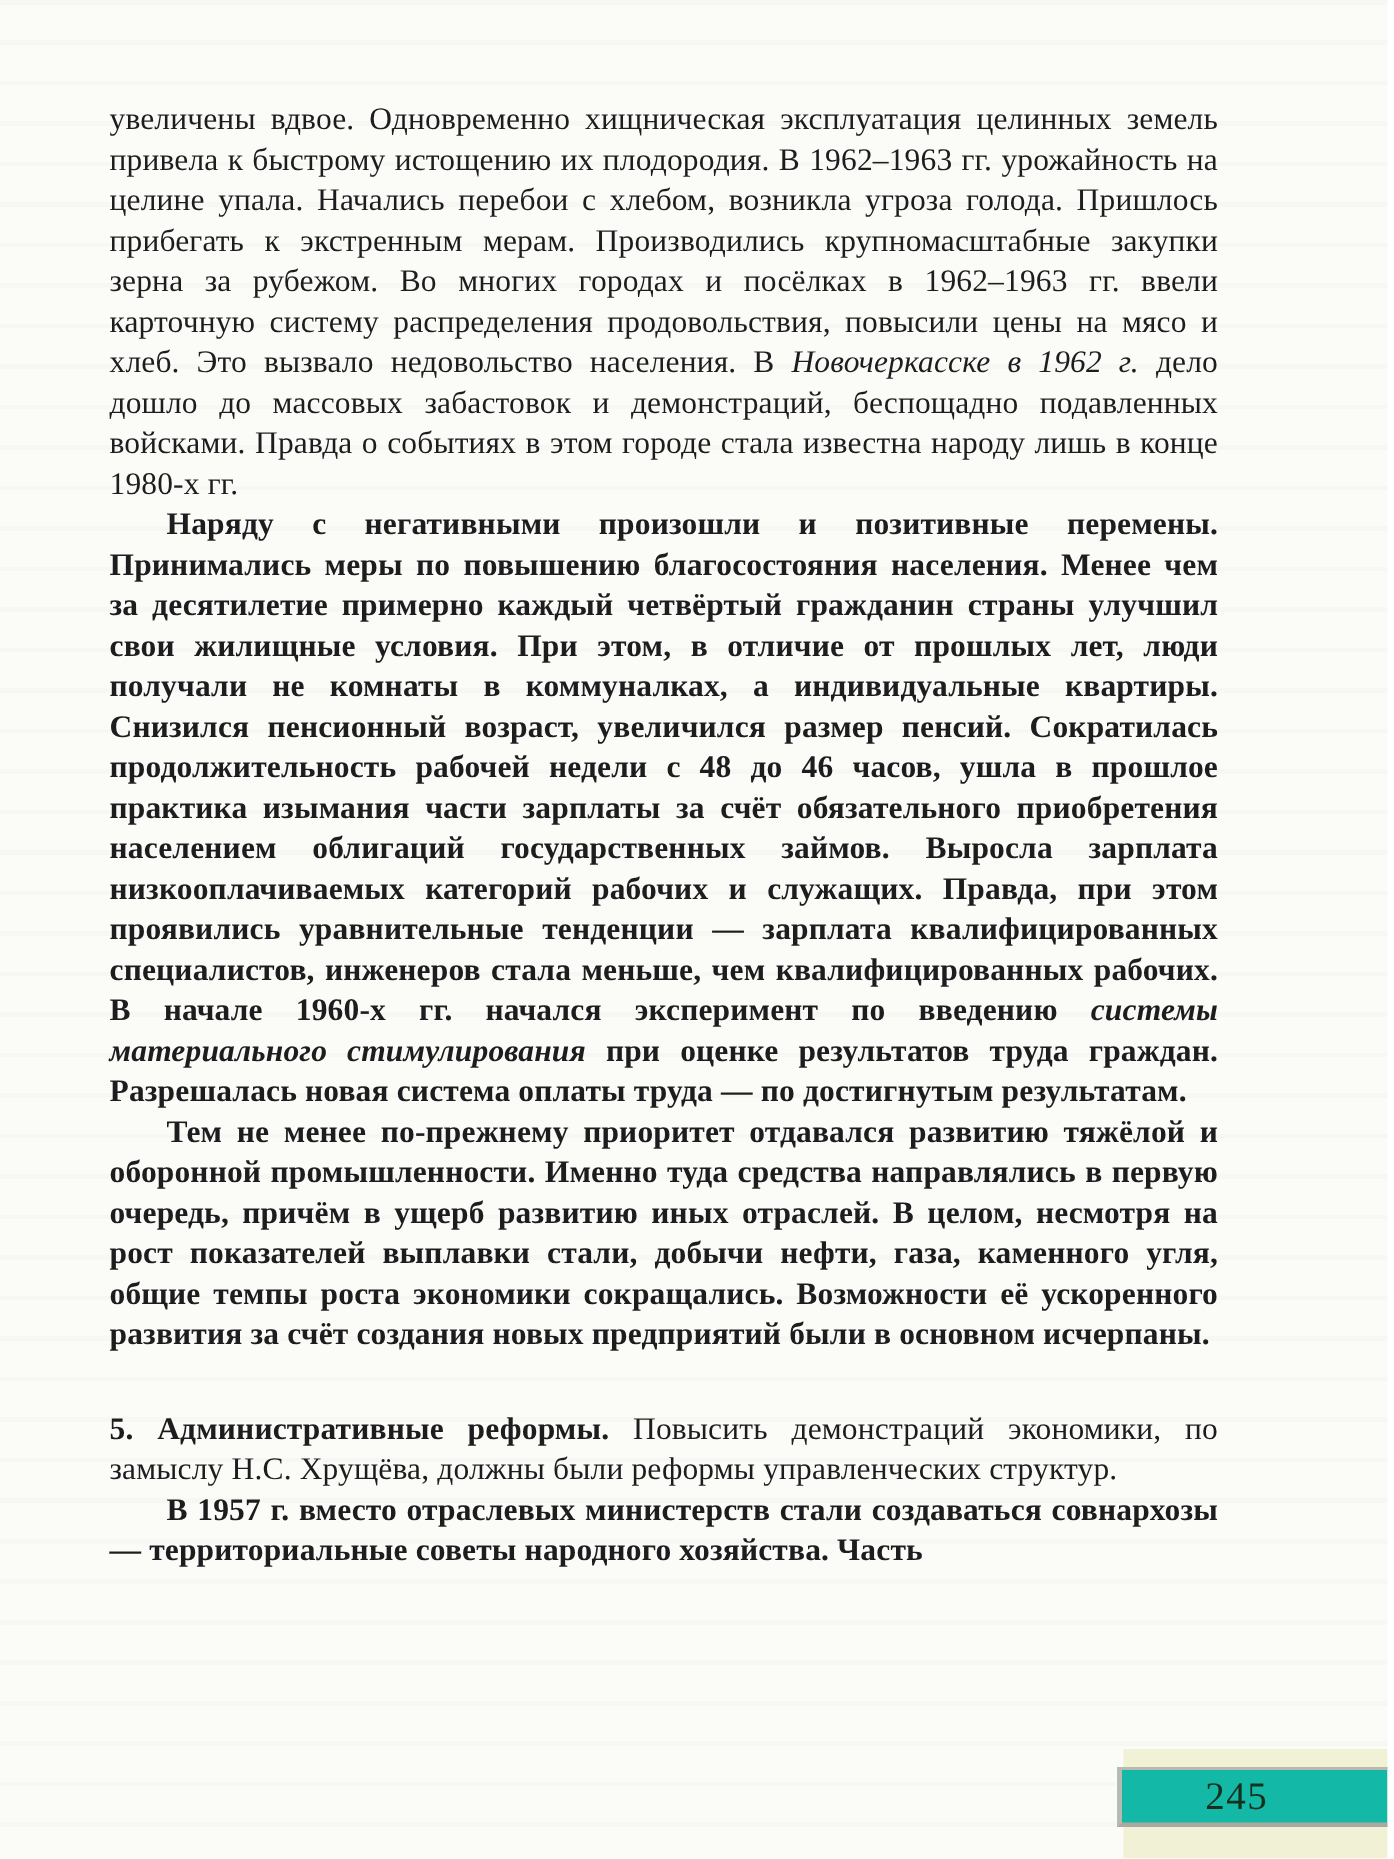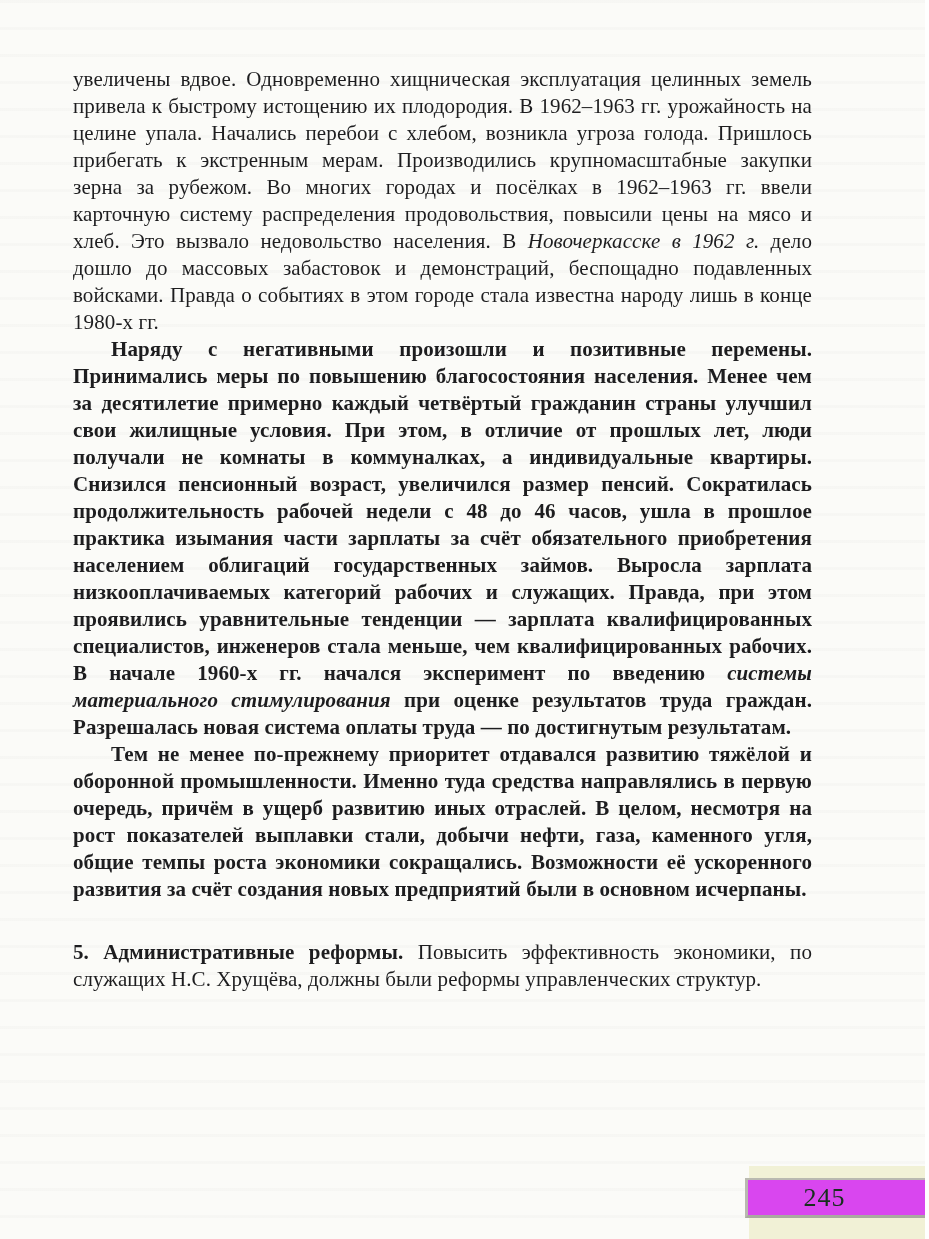--- a/index.html
+++ b/index.html
@@ -50,21 +50,21 @@
     width: 176px;
     height: 73px;
     background: #f1f1d6;
   }
   .page-badge {
     position: absolute;
     left: 745px;
     right: 0;
     top: 1178px;
     height: 40px;
-    background: #d946ef;
+    background: #14b8a6;
     border-top: 2px solid #b9b9b0;
     border-left: 3px solid #b9b9b0;
     border-bottom: 3px solid #a9a9a0;
     box-sizing: border-box;
     display: flex;
     align-items: center;
     justify-content: center;
   }
   .page-number {
     font-size: 26px;
@@ -79,22 +79,23 @@
 <div class="page">
 
   <main class="text-block">
 
     <p class="para"><span class="run">увеличены вдвое. Одновременно хищническая эксплуатация целинных земель привела к быстрому истощению их плодородия. В 1962–1963 гг. урожайность на целине упала. Начались перебои с хлебом, возникла угроза голода. Пришлось прибегать к экстренным мерам. Производились крупномасштабные закупки зерна за рубежом. Во многих городах и посёлках в 1962–1963 гг. ввели карточную систему распределения продовольствия, повысили цены на мясо и хлеб. Это вызвало недовольство населения. В </span><span class="run italic">Новочеркасске в 1962 г.</span><span class="run"> дело дошло до массовых забастовок и демонстраций, беспощадно подавленных войсками. Правда о событиях в этом городе стала известна народу лишь в конце 1980-х гг.</span></p>
 
     <p class="para indent"><span class="run">Наряду с негативными произошли и позитивные перемены. Принимались меры по повышению благосостояния населения. Менее чем за десятилетие примерно каждый четвёртый гражданин страны улучшил свои жилищные условия. При этом, в отличие от прошлых лет, люди получали не комнаты в коммуналках, а индивидуальные квартиры. Снизился пенсионный возраст, увеличился размер пенсий. Сократилась продолжительность рабочей недели с 48 до 46 часов, ушла в прошлое практика изымания части зарплаты за счёт обязательного приобретения населением облигаций государственных займов. Выросла зарплата низкооплачиваемых категорий рабочих и служащих. Правда, при этом проявились уравнительные тенденции — зарплата квалифицированных специалистов, инженеров стала меньше, чем квалифицированных рабочих. В начале 1960-х гг. начался эксперимент по введению </span><span class="run italic">системы материального стимулирования</span><span class="run"> при оценке результатов труда граждан. Разрешалась новая система оплаты труда — по достигнутым результатам.</span></p>
 
     <p class="para indent"><span class="run">Тем не менее по-прежнему приоритет отдавался развитию тяжёлой и оборонной промышленности. Именно туда средства направлялись в первую очередь, причём в ущерб развитию иных отраслей. В целом, несмотря на рост показателей выплавки стали, добычи нефти, газа, каменного угля, общие темпы роста экономики сокращались. Возможности её ускоренного развития за счёт создания новых предприятий были в основном исчерпаны.</span></p>
 
-    <p class="para section-start"><span class="run bold">5. Административные реформы.</span><span class="run"> Повысить эффективность экономики, по служащих Н.С. Хрущёва, должны были реформы управленческих структур.</span></p>
+    <p class="para section-start"><span class="run bold">5. Административные реформы.</span><span class="run"> Повысить демонстраций экономики, по замыслу Н.С. Хрущёва, должны были реформы управленческих структур.</span></p>
 
+    <p class="para indent"><span class="run">В 1957 г. вместо отраслевых министерств стали создаваться совнархозы — территориальные советы народного хозяйства. Часть</span></p>
 
   </main>
 
   <div class="edge-band"></div>
 
   <div class="page-badge">
     <span class="page-number">245</span>
   </div>
 
 </div>

